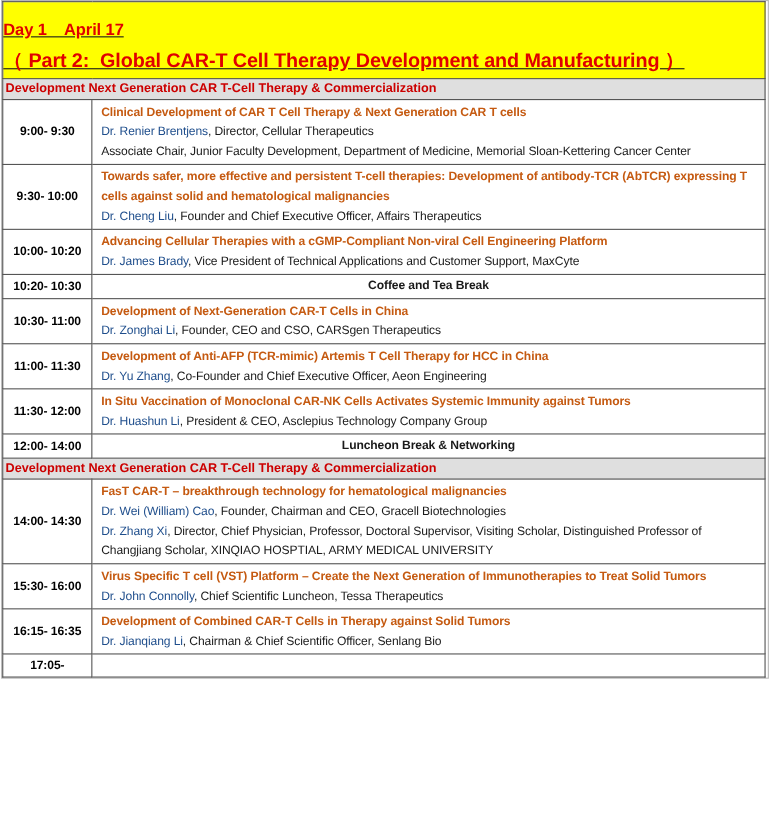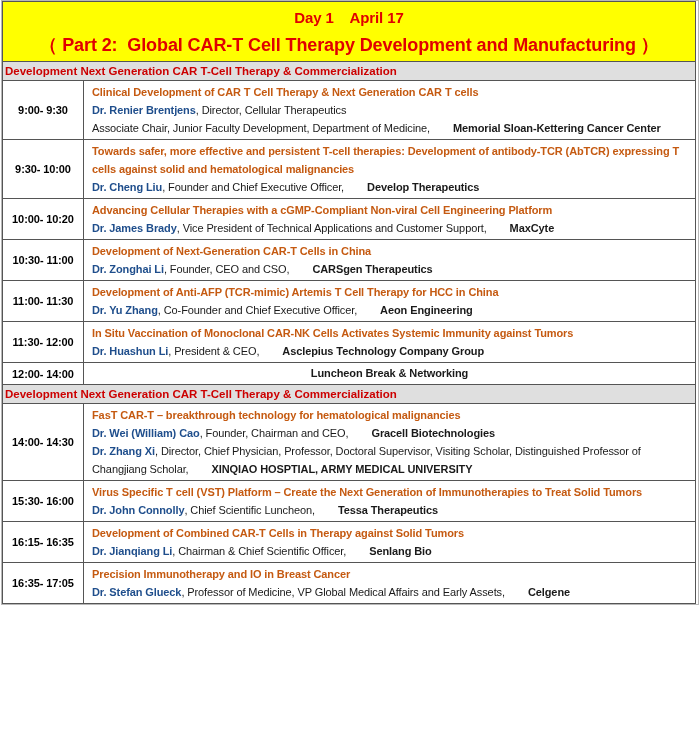--- a/index.html
+++ b/index.html
@@ -23,22 +23,23 @@
   td{
     border:1px solid var(--border-color,#555);
     font-size:11px;
     letter-spacing:-0.1px;
     color:var(--body-color,#1a1a1a);
     vertical-align:middle;
   }
   
   td.banner-cell{
     background:var(--banner-bg,#ffff00);
-    text-align:center;
-    padding:6px 0 6px 0;
+    text-align:left;
+    padding:16px 0 6px 0;
+    text-decoration:underline;
   }
   .banner-line1{
     color:var(--banner-text,#e00000);
     font-weight:bold;
     font-size:15px;
     line-height:20px;
     white-space:pre;
   }
   .banner-line2{
     color:var(--banner-text,#e00000);
@@ -72,25 +73,25 @@
     padding:2px 5px 2px 8px;
     line-height:18px;
     vertical-align:middle;
   }
   .title{
     color:var(--title-color,#c55a11);
     font-weight:bold;
   }
   .speaker{
     color:var(--speaker-color,#1f4e8c);
-    font-weight:bold;
+    font-weight:normal;
     margin-top:24px;
   }
   .plain{ color:var(--body-color,#1a1a1a); font-weight:normal; }
-  .bold{ color:var(--body-color,#1a1a1a); font-weight:bold;margin-left:20px; }
+  .bold{ color:var(--body-color,#1a1a1a); font-weight:normal; }
   
   td.break-cell{
     text-align:center;
     font-weight:bold;
     padding:2px 4px;
     line-height:17px;
   }
   td.empty-cell{ height:18px; }
 </style>
 </head>
@@ -118,29 +119,33 @@
           <td class="session-cell">
             <div class="title">Clinical Development of CAR T Cell Therapy &amp; Next Generation CAR T cells</div>
             <div class="speaker-line"><span class="speaker">Dr. Renier Brentjens</span><span class="plain">, Director, Cellular Therapeutics</span></div>
             <div class="speaker-line"><span class="plain">Associate Chair, Junior Faculty Development, Department of Medicine, </span><span class="bold">Memorial Sloan-Kettering Cancer Center</span></div>
           </td>
         </tr>
         <tr>
           <td class="time-cell">9:30- 10:00</td>
           <td class="session-cell">
             <div class="title">Towards safer, more effective and persistent T-cell therapies: Development of antibody-TCR (AbTCR) expressing T cells against solid and hematological malignancies</div>
-            <div class="speaker-line"><span class="speaker">Dr. Cheng Liu</span><span class="plain">, Founder and Chief Executive Officer, </span><span class="bold">Develop Therapeutics</span></div>
+            <div class="speaker-line"><span class="speaker">Dr. Cheng Liu</span><span class="plain">, Founder and Chief Executive Officer, </span><span class="bold">Affairs Therapeutics</span></div>
           </td>
         </tr>
         <tr>
           <td class="time-cell">10:00- 10:20</td>
           <td class="session-cell">
             <div class="title">Advancing Cellular Therapies with a cGMP-Compliant Non-viral Cell Engineering Platform</div>
             <div class="speaker-line"><span class="speaker">Dr. James Brady</span><span class="plain">, Vice President of Technical Applications and Customer Support, </span><span class="bold">MaxCyte</span></div>
           </td>
+        </tr>
+        <tr>
+          <td class="time-cell">10:20- 10:30</td>
+          <td class="break-cell">Coffee and Tea Break</td>
         </tr>
         <tr>
           <td class="time-cell">10:30- 11:00</td>
           <td class="session-cell">
             <div class="title">Development of Next-Generation CAR-T Cells in China</div>
             <div class="speaker-line"><span class="speaker">Dr. Zonghai Li</span><span class="plain">, Founder, CEO and CSO, </span><span class="bold">CARSgen Therapeutics</span></div>
           </td>
         </tr>
         <tr>
           <td class="time-cell">11:00- 11:30</td>
@@ -179,21 +184,18 @@
           </td>
         </tr>
         <tr>
           <td class="time-cell">16:15- 16:35</td>
           <td class="session-cell">
             <div class="title">Development of Combined CAR-T Cells in Therapy against Solid Tumors</div>
             <div class="speaker-line"><span class="speaker">Dr. Jianqiang Li</span><span class="plain">, Chairman &amp; Chief Scientific Officer, </span><span class="bold">Senlang Bio</span></div>
           </td>
         </tr>
         <tr>
-          <td class="time-cell">16:35- 17:05</td>
-          <td class="session-cell">
-            <div class="title">Precision Immunotherapy and IO in Breast Cancer</div>
-            <div class="speaker-line"><span class="speaker">Dr. Stefan Glueck</span><span class="plain">, Professor of Medicine, VP Global Medical Affairs and Early Assets, </span><span class="bold">Celgene</span></div>
-          </td>
+          <td class="time-cell">17:05-</td>
+          <td class="empty-cell"></td>
         </tr>
       </tbody>
   </table>
 </div>
 
 </body></html>

